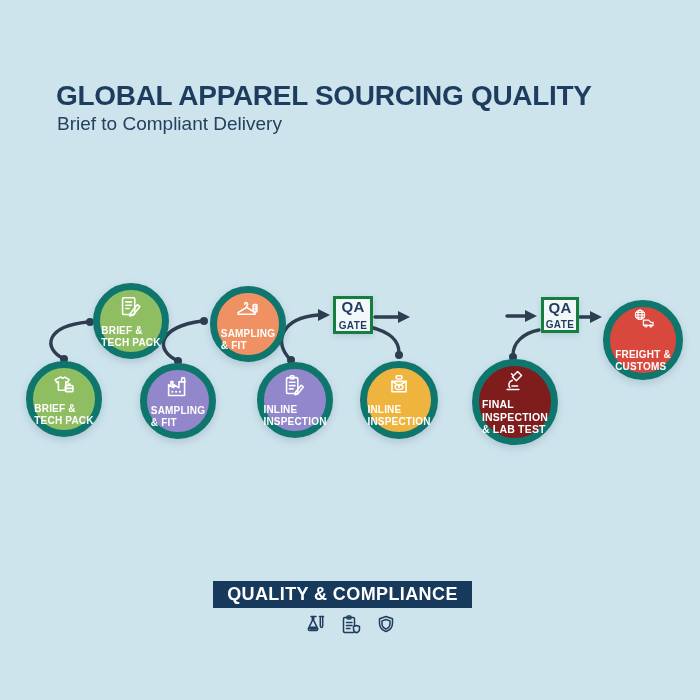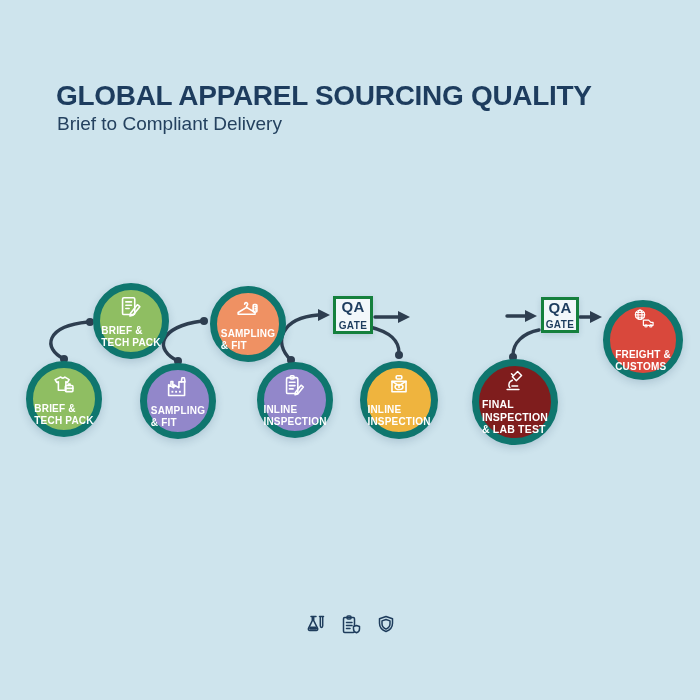--- a/index.html
+++ b/index.html
@@ -181,20 +181,21 @@
       <ellipse cx="13" cy="10.5" rx="2.7" ry="6.2"></ellipse>
       <path d="M6.8 10.5h12.4M7.6 7.3h10.8M7.6 13.7h10.8"></path>
       <path d="M17.5 22.5v-5h7l3 3h3v4h-13z"></path>
       <circle cx="21" cy="25.3" r="1.5"></circle>
       <circle cx="27.5" cy="25.3" r="1.5"></circle>
     </svg>
     <div class="nlabel">FREIGHT &amp;
 CUSTOMS</div>
   </div>
 
+  <div class="banner">QUALITY &amp; COMPLIANCE</div>
 
   <div class="footer-icons">
     <svg width="26" height="24" viewBox="0 0 24 24" fill="none" stroke="#1e3c5c" stroke-width="1.5" stroke-linecap="round" stroke-linejoin="round">
       <path d="M8 3.5h5M9.3 3.5v4.2l-3.8 7.6c-.5 1 .2 2.2 1.3 2.2h6.5c1.1 0 1.8-1.2 1.3-2.2l-3.9-7.6V3.5"></path>
       <path d="M7 13.5h6.2l.9 1.8c.3.7-.2 1.5-1 1.5H7.2c-.8 0-1.3-.8-1-1.5z" fill="#1e3c5c" stroke="none"></path>
       <path d="M16.5 3.5h4M17.3 3.5v9.3c0 .9.5 1.6 1.2 1.6s1.2-.7 1.2-1.6V3.5"></path>
     </svg>
     <svg width="24" height="24" viewBox="0 0 24 24" fill="none" stroke="#1e3c5c" stroke-width="1.5" stroke-linecap="round" stroke-linejoin="round">
       <rect x="4.5" y="4.5" width="11" height="15" rx="1.2"></rect>
       <rect x="8" y="3" width="4" height="3" rx="1"></rect>

